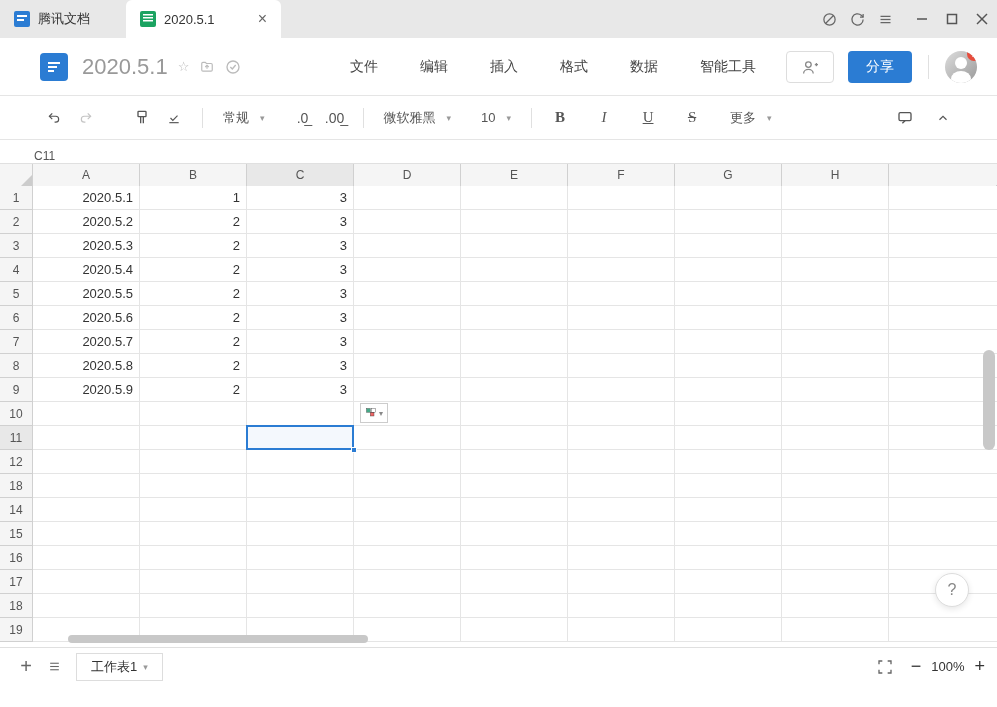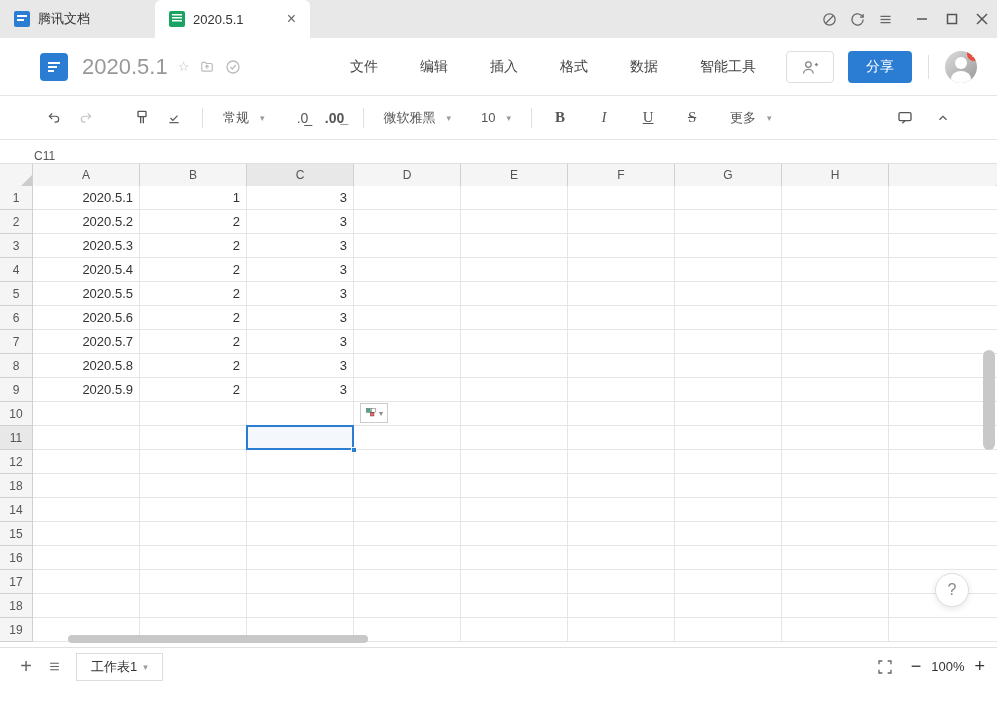--- a/index.html
+++ b/index.html
@@ -1,21 +1,21 @@
 <!DOCTYPE html>
 <html><head>
 <meta charset="utf-8">
 <style>
 * { box-sizing: border-box; margin: 0; padding: 0; }
 body { font-family: "Microsoft YaHei", Arial, sans-serif; font-size: 13px; color: #333; background: #fff; width: 997px; height: 707px; overflow: hidden; position: relative; }
 
 
 .tab-bar { height: 38px; background: #e8e8e8; display: flex; align-items: center; position: relative; }
 .tab { height: 38px; display: flex; align-items: center; padding: 0 14px; gap: 8px; position: relative; }
-.tab-home { background: #e8e8e8; width: 155px; }
+.tab-home { background: #e8e8e8; width: 126px; }
 .tab-doc { background: #fff; width: 155px; border-top-left-radius: 6px; border-top-right-radius: 6px; }
 .tab-icon { width: 16px; height: 16px; display: inline-flex; align-items: center; justify-content: center; }
 .tab-close { margin-left: auto; font-size: 16px; color: #666; cursor: pointer; }
 .tab-text { font-size: 13px; color: #333; }
 .win-controls { position: absolute; right: 0; top: 0; height: 38px; display: flex; align-items: center; gap: 0; }
 .win-btn { width: 30px; height: 38px; display: flex; align-items: center; justify-content: center; color: #555; }
 .wc-left { display: flex; align-items: center; margin-right: 8px; }
 .wc-left .win-btn { width: 28px; }
 
 
@@ -222,21 +222,21 @@
         <line x1="4" y1="20" x2="20" y2="20"></line>
       </svg>
     </div>
   <div class="tsep"></div>
   <div class="tlabel">
       <span>常规</span>
       <span class="chev">▾</span>
     </div>
   <div style="width:10px"></div>
   <div class="tbtn" style="font-size:14px;font-weight:500">.0̲</div>
-  <div class="tbtn" style="font-size:14px;font-weight:700">.00̲</div>
+  <div class="tbtn" style="font-size:14px;font-weight:400">.00̲</div>
   <div class="tsep"></div>
   <div class="tlabel">
       <span>微软雅黑</span>
       <span class="chev">▾</span>
     </div>
   <div style="width:10px"></div>
   <div class="tlabel">
       <span>10</span>
       <span class="chev">▾</span>
     </div>

